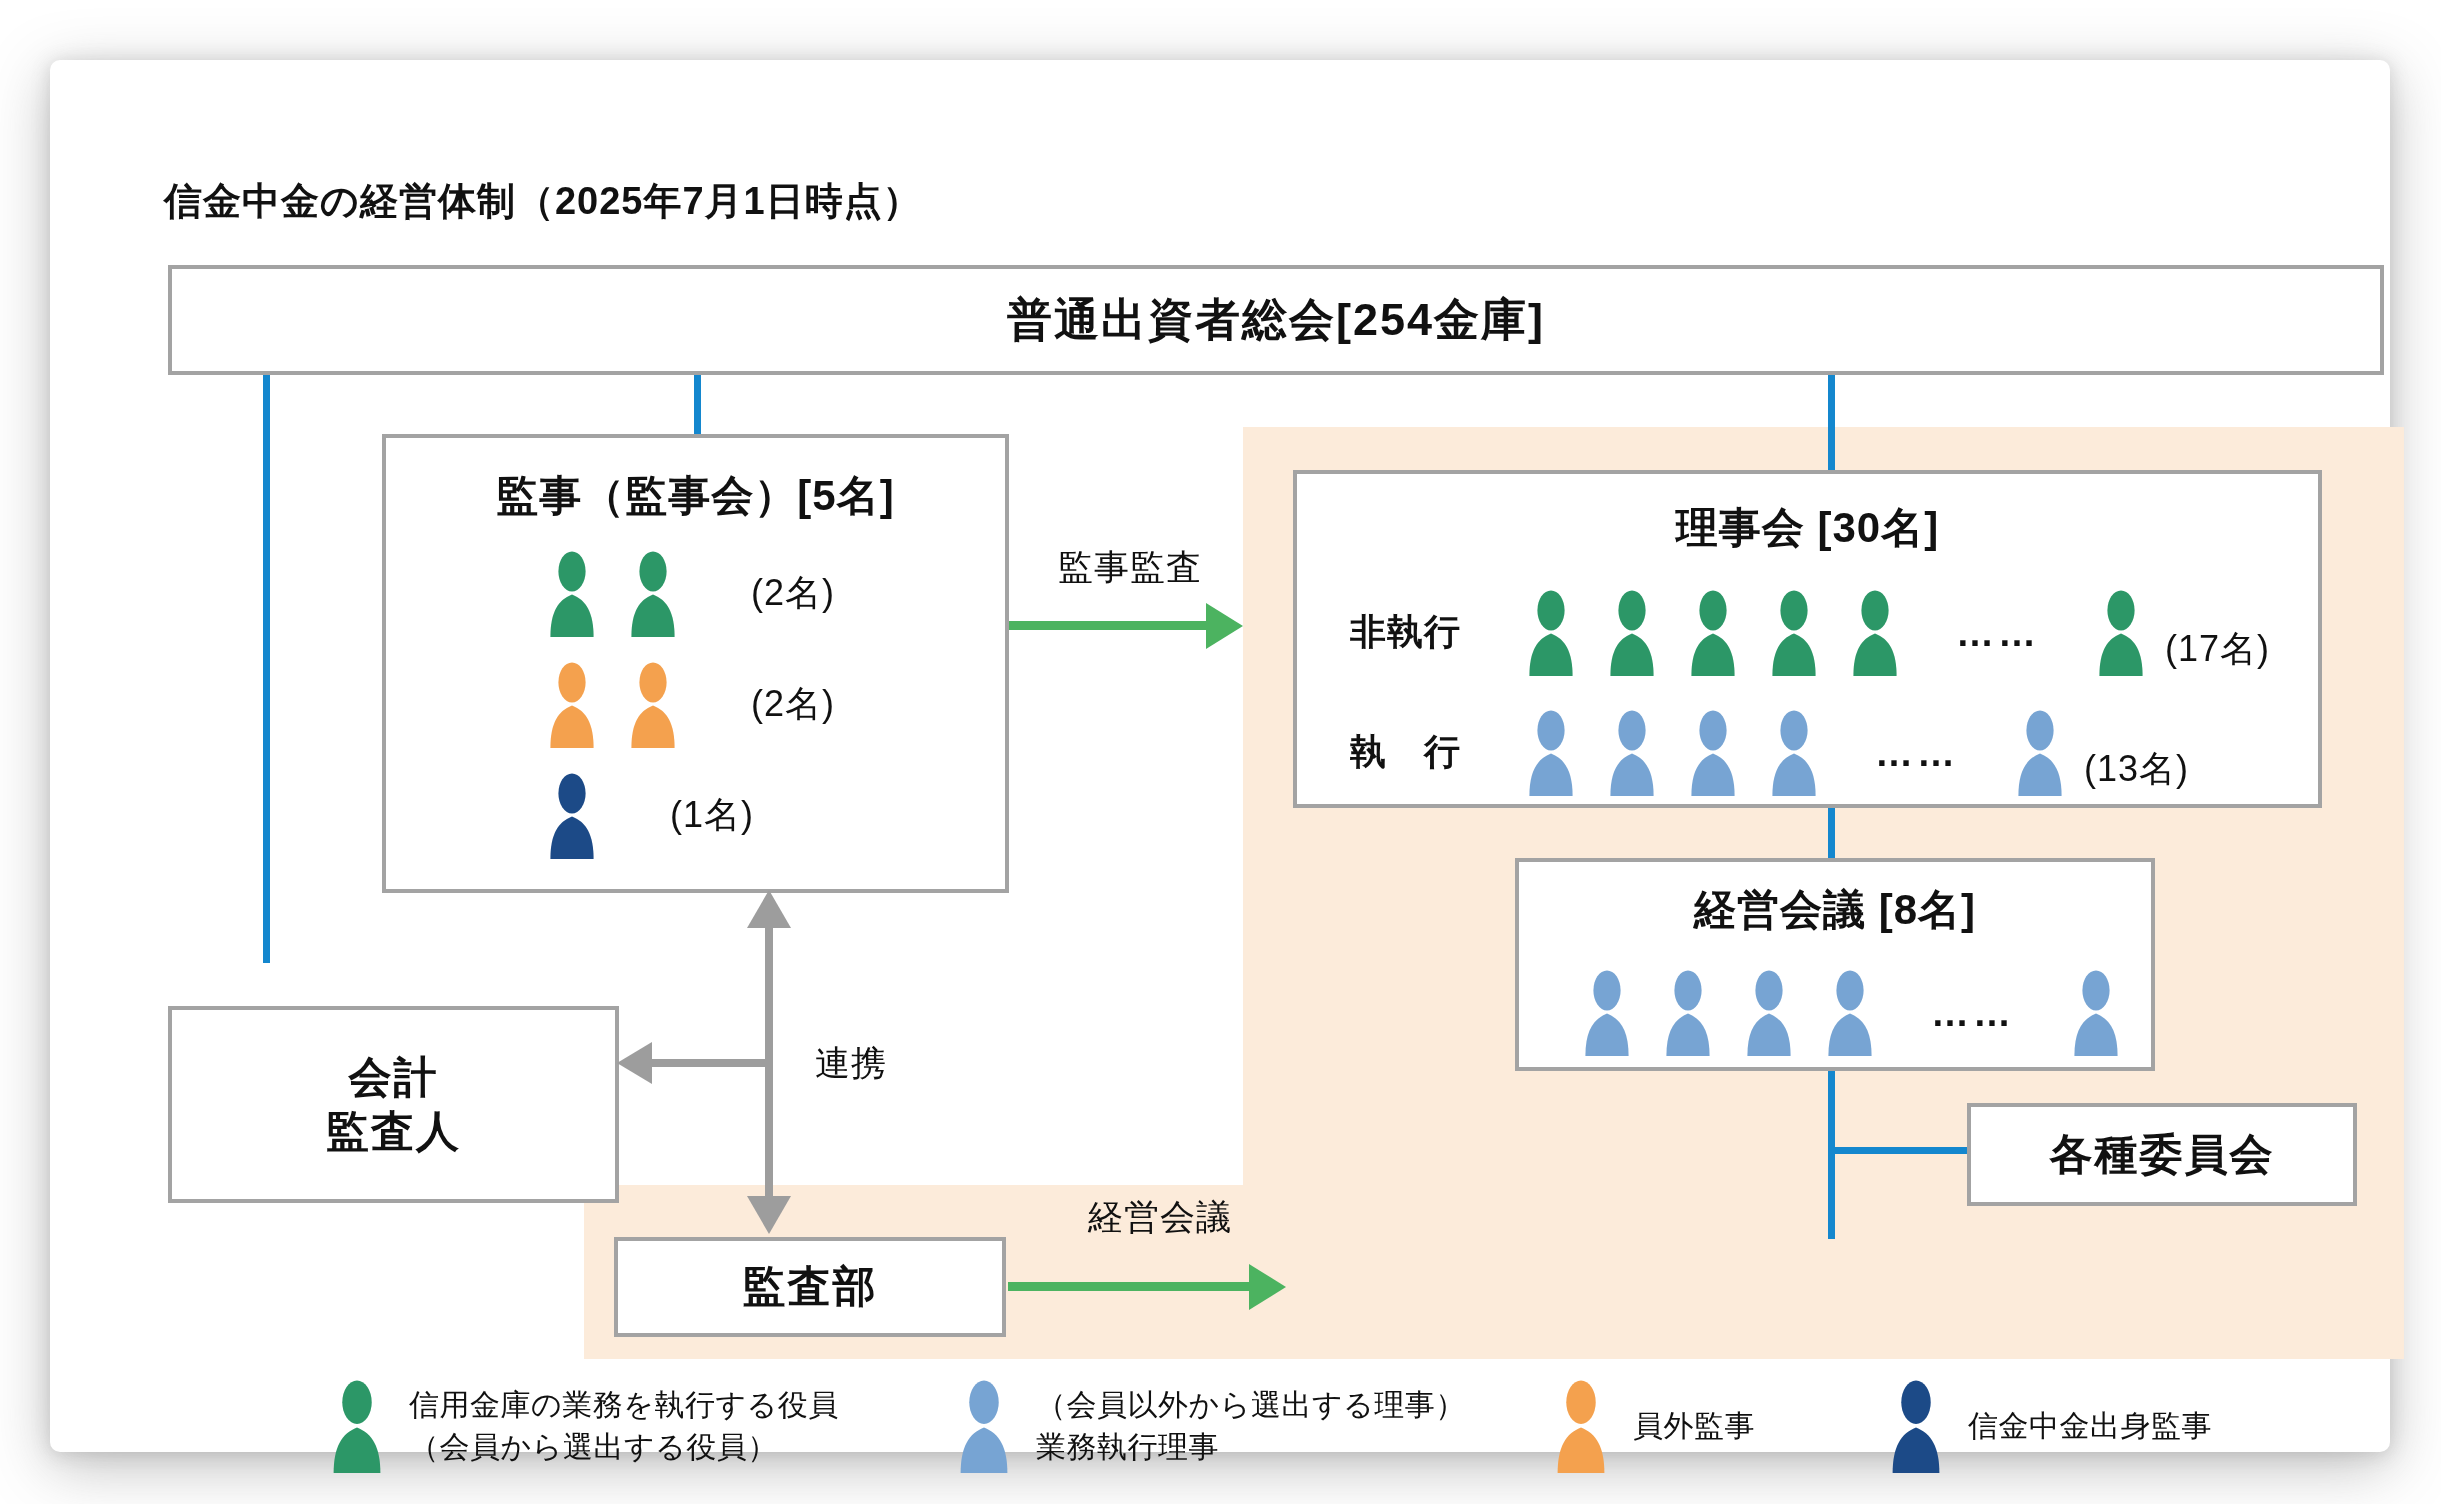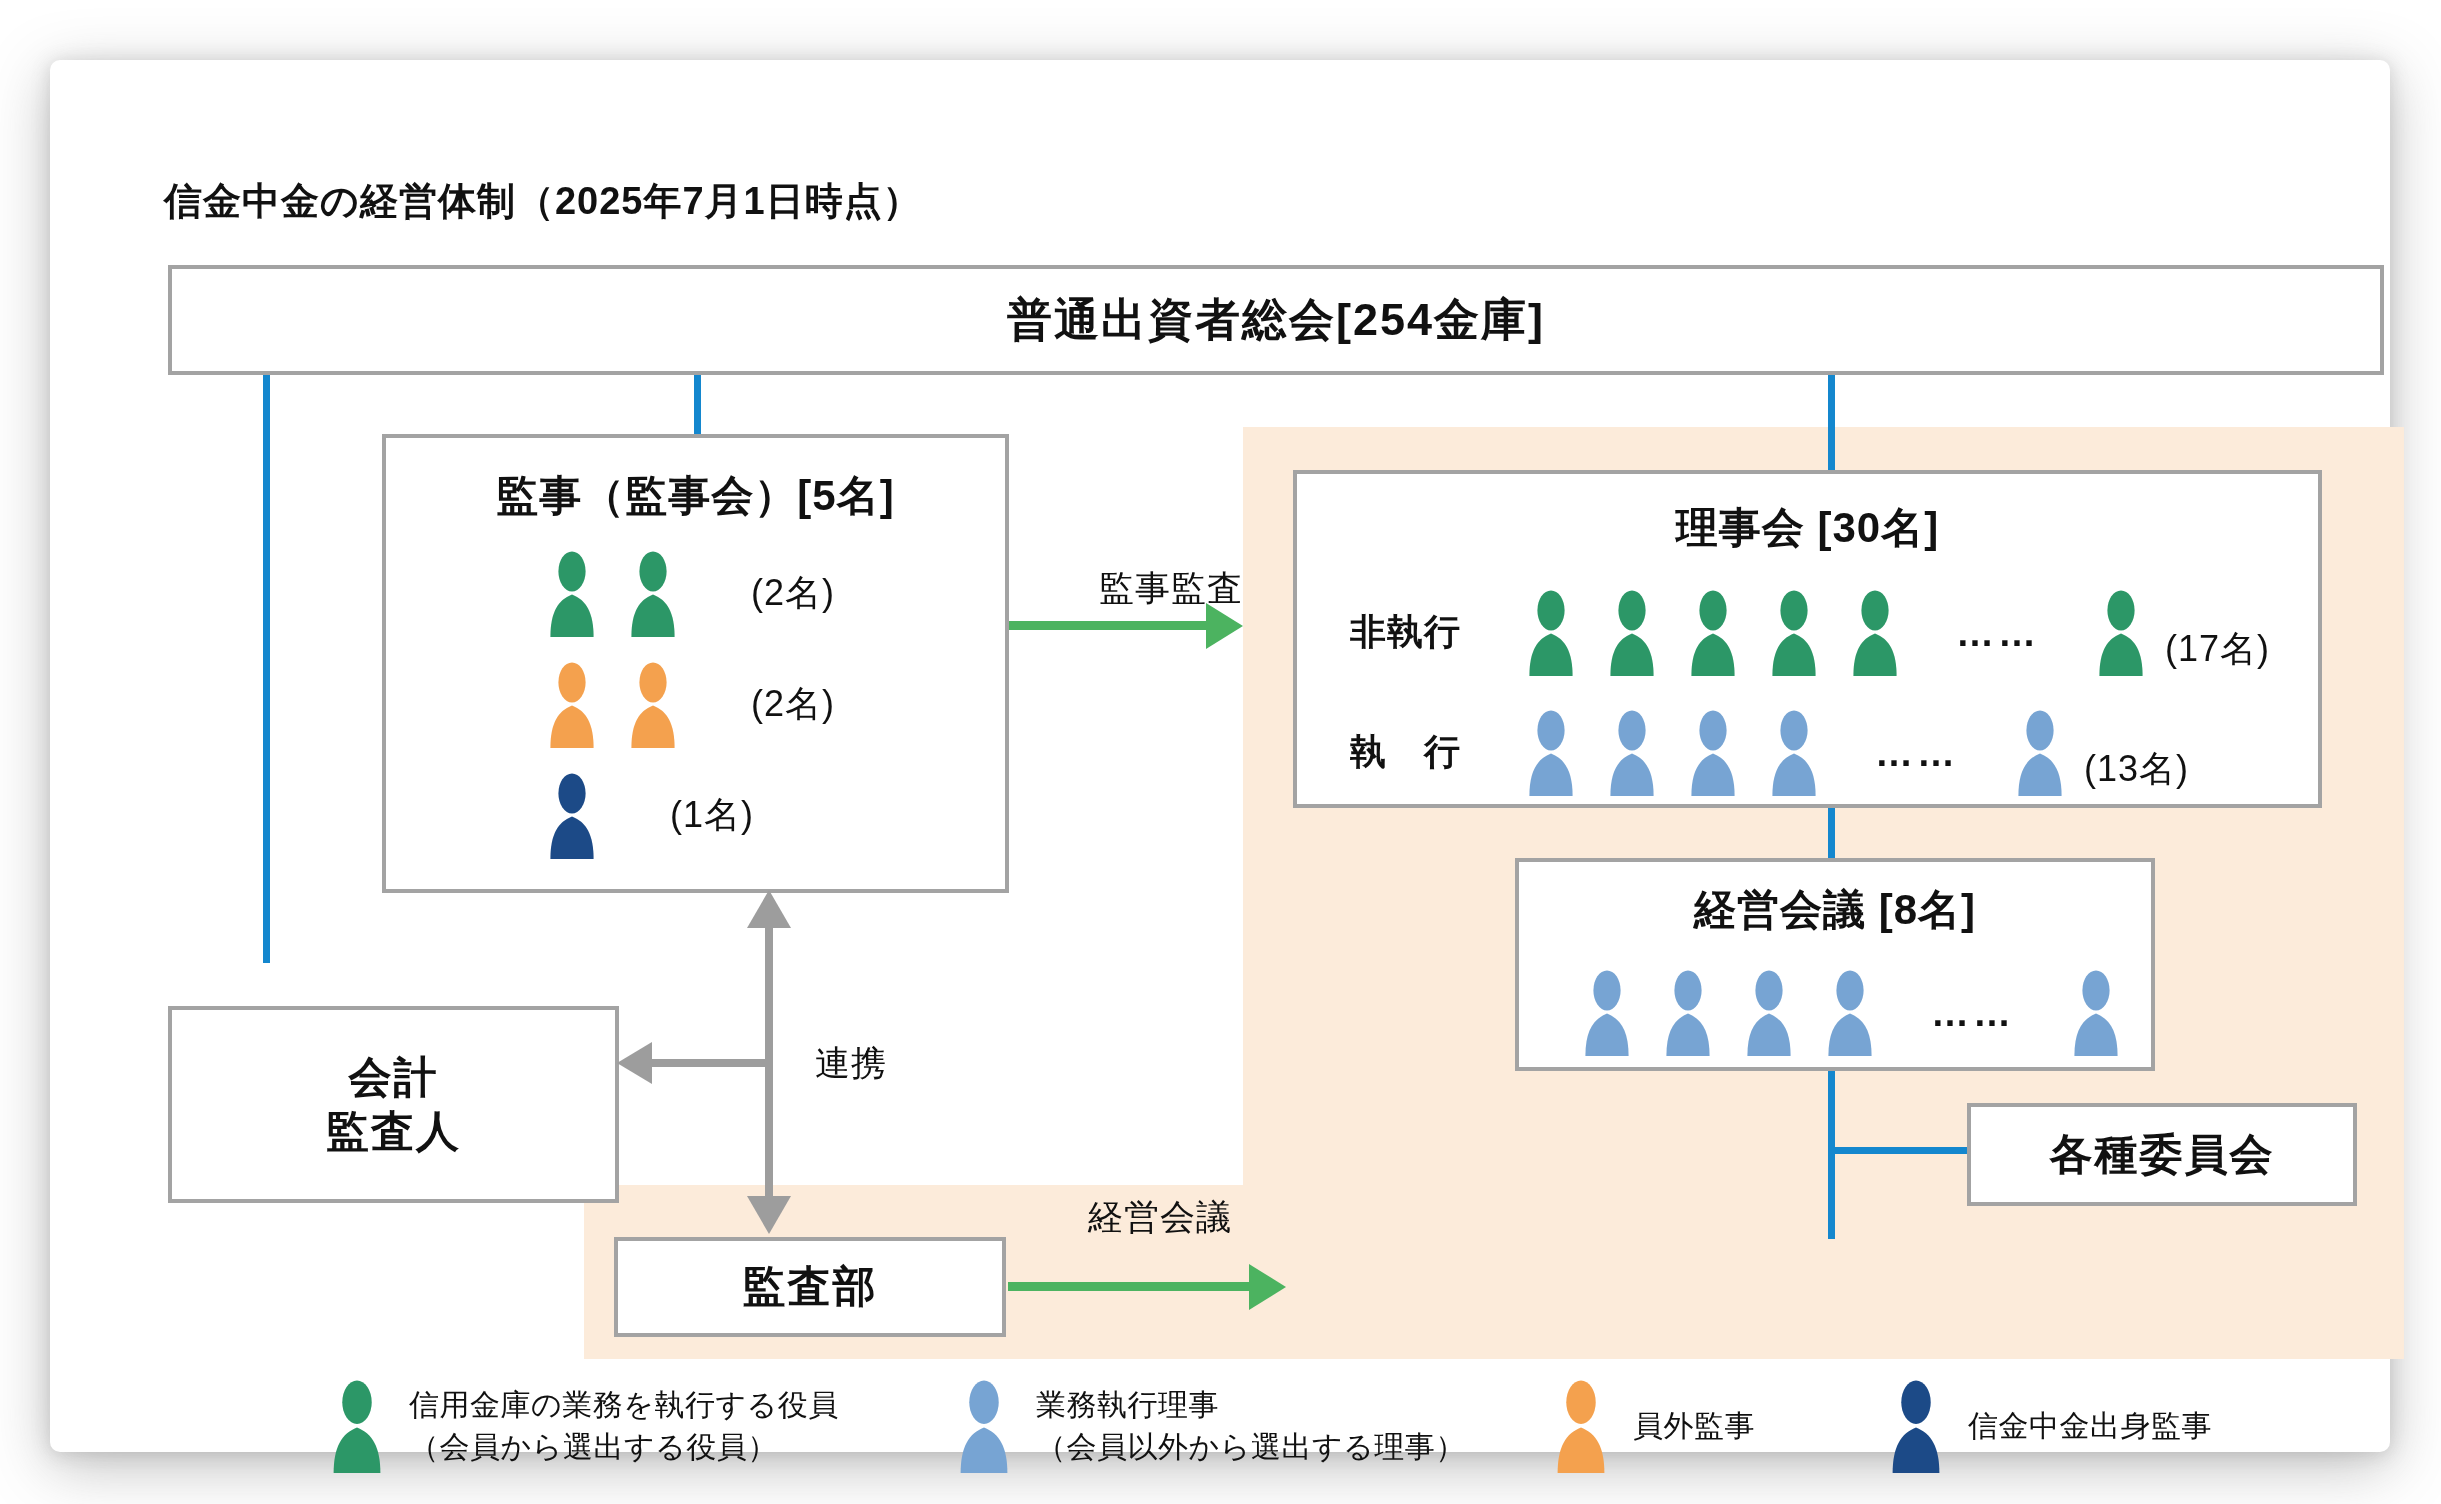--- a/index.html
+++ b/index.html
@@ -65,21 +65,21 @@
     border-left:22px solid transparent;border-right:22px solid transparent;
     border-bottom:38px solid var(--c-arrow_gray,#9D9D9D);}
   .tri-down-gray{position:absolute;width:0;height:0;left:697px;top:1136px;
     border-left:22px solid transparent;border-right:22px solid transparent;
     border-top:38px solid var(--c-arrow_gray,#9D9D9D);}
   .tri-left-gray{position:absolute;width:0;height:0;left:567px;top:982px;
     border-top:21px solid transparent;border-bottom:21px solid transparent;
     border-right:35px solid var(--c-arrow_gray,#9D9D9D);}
 
   .arrow-label{position:absolute;font-size:35px;font-weight:500;letter-spacing:1px;}
-  .lbl-kansa{left:955px;top:505px;width:250px;text-align:center;padding-left:41px;}
+  .lbl-kansa{left:955px;top:484px;width:250px;text-align:center;}
   .lbl-naibu{left:990px;top:1134px;width:240px;text-align:center;}
   .lbl-renkei{left:765px;top:980px;}
 
   
   .prow{position:absolute;display:flex;align-items:flex-end;}
   .icons{display:flex;align-items:flex-end;gap:33px;}
   .person{width:48px;height:auto;display:block;}
   .person.green{fill:var(--c-green,#2C9767);}
   .person.blue{fill:var(--c-blue,#77A4D3);}
   .person.orange{fill:var(--c-orange,#F4A14E);}
@@ -287,22 +287,22 @@
       </div>
     </div>
     <div class="legend-item" style="left:908px;top:1318px;">
       <span class="icons">
           <svg class="person blue" viewBox="0 0 60 110">
             <ellipse cx="30" cy="28" rx="17" ry="25"></ellipse>
             <path d="M3 110 C3 80 12 64 30 57 C48 64 57 80 57 110 Z"></path>
           </svg>
         </span>
       <div class="legend-text">
+        <div>（会員以外から選出する理事）</div>
         <div>業務執行理事</div>
-        <div>（会員以外から選出する理事）</div>
       </div>
     </div>
     <div class="legend-item" style="left:1840px;top:1318px;">
       <span class="icons">
           <svg class="person navy" viewBox="0 0 60 110">
             <ellipse cx="30" cy="28" rx="17" ry="25"></ellipse>
             <path d="M3 110 C3 80 12 64 30 57 C48 64 57 80 57 110 Z"></path>
           </svg>
         </span>
       <div class="legend-text">

